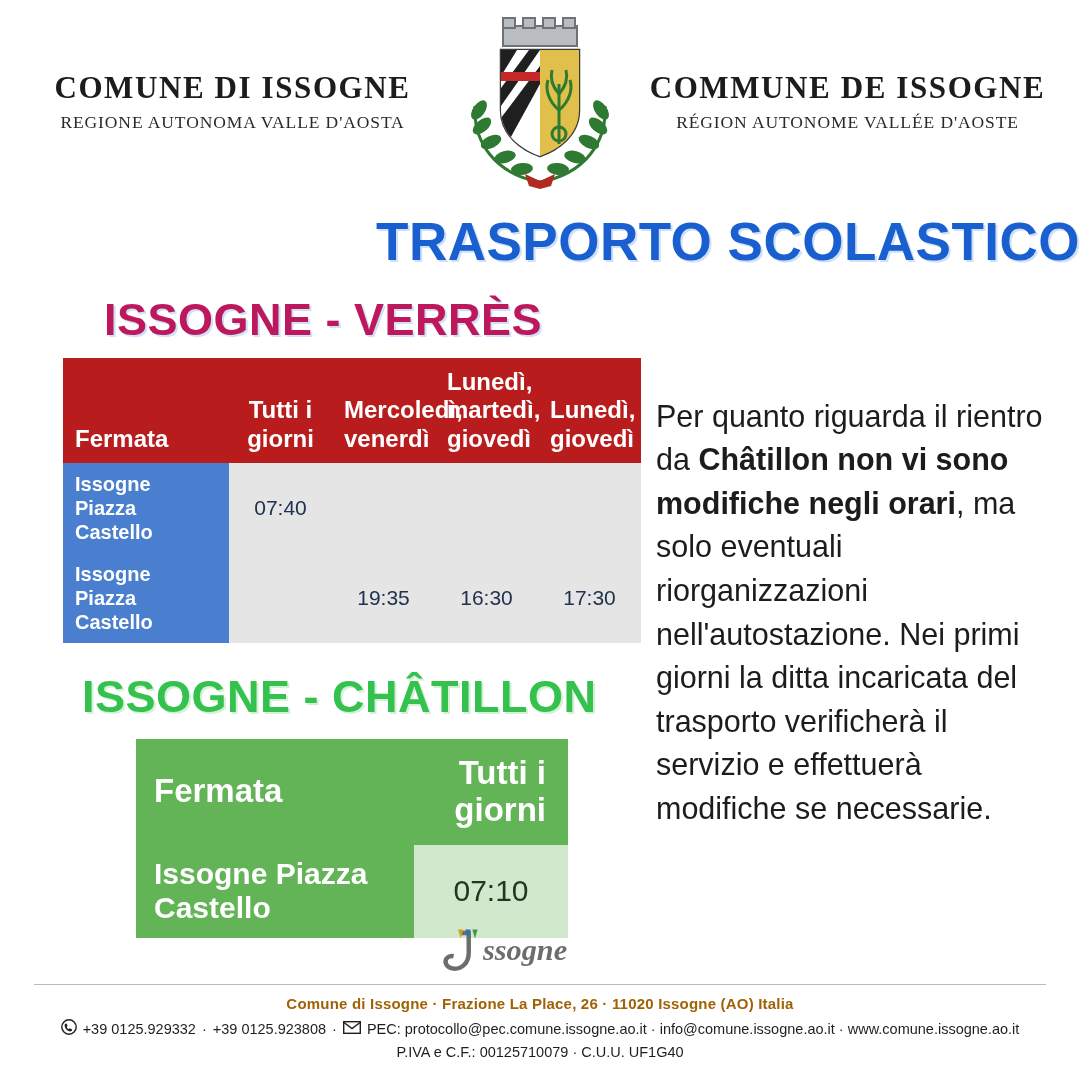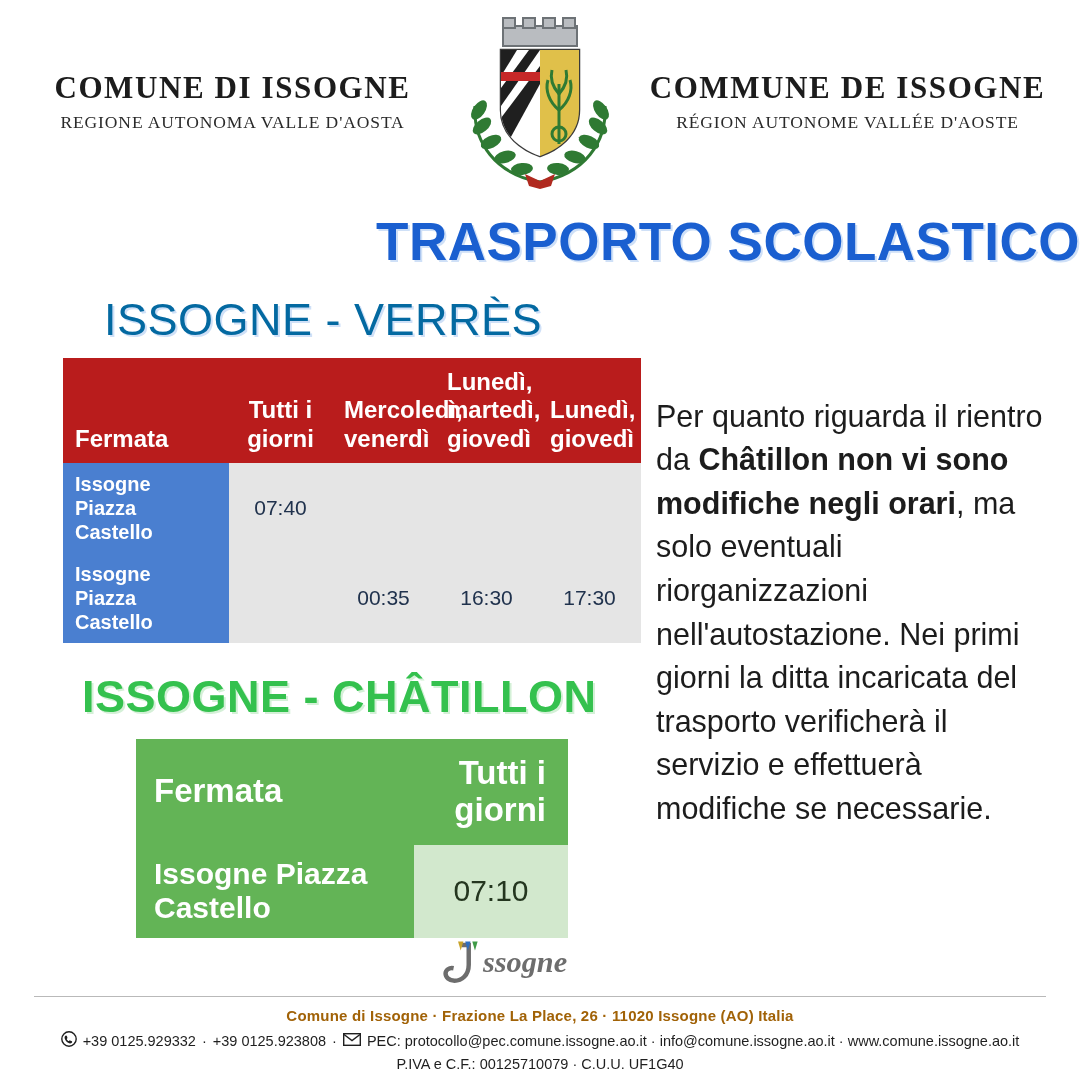--- a/index.html
+++ b/index.html
@@ -54,22 +54,22 @@
     text-align: right;
     font-size: 53px;
     font-weight: 700;
     color: #1a5fd0;
     letter-spacing: 0.5px;
     margin-top: 18px;
     text-shadow: 2px 2px 0 #cfe0f7, -1px -1px 0 #ffffff;
   }
   .sub-title-blue {
     font-size: 45px;
-    font-weight: 400;
-    color: #0369a1;
+    font-weight: 700;
+    color: #be185d;
     letter-spacing: 0.5px;
     margin: 22px 0 12px 104px;
     text-shadow: 2px 2px 0 #cfe0f7, -1px -1px 0 #ffffff;
   }
   .sub-title-green {
     font-size: 45px;
     font-weight: 700;
     color: #34c14e;
     letter-spacing: 0.5px;
     margin: 28px 0 16px 52px;
@@ -157,21 +157,21 @@
   .para {
     font-size: 30.5px;
     line-height: 1.43;
     color: #1c1c1c;
   }
   .para b { font-weight: 700; }
 
   
   .footer {
     position: absolute;
-    left: 0; right: 0; bottom: 4px;
+    left: 0; right: 0; bottom: 16px;
     padding-bottom: 4px;
     text-align: center;
   }
   .logo-wrap {
     height: 52px;
     display: flex;
     align-items: center;
     justify-content: center;
     margin-bottom: 8px;
   }
@@ -296,21 +296,21 @@
         <tr class="r-odd">
           <td class="stop">Issogne Piazza Castello</td>
           <td class="val">07:40</td>
           <td class="val"></td>
           <td class="val"></td>
           <td class="val"></td>
         </tr>
         <tr class="r-odd">
           <td class="stop">Issogne Piazza Castello</td>
           <td class="val"></td>
-          <td class="val">00:35</td>
+          <td class="val">19:35</td>
           <td class="val">16:30</td>
           <td class="val">17:30</td>
         </tr>
       </tbody>
     </table>
 
     <div class="sub-title-green">ISSOGNE - CHÂTILLON</div>
 
     <table class="sched green">
       <thead>

